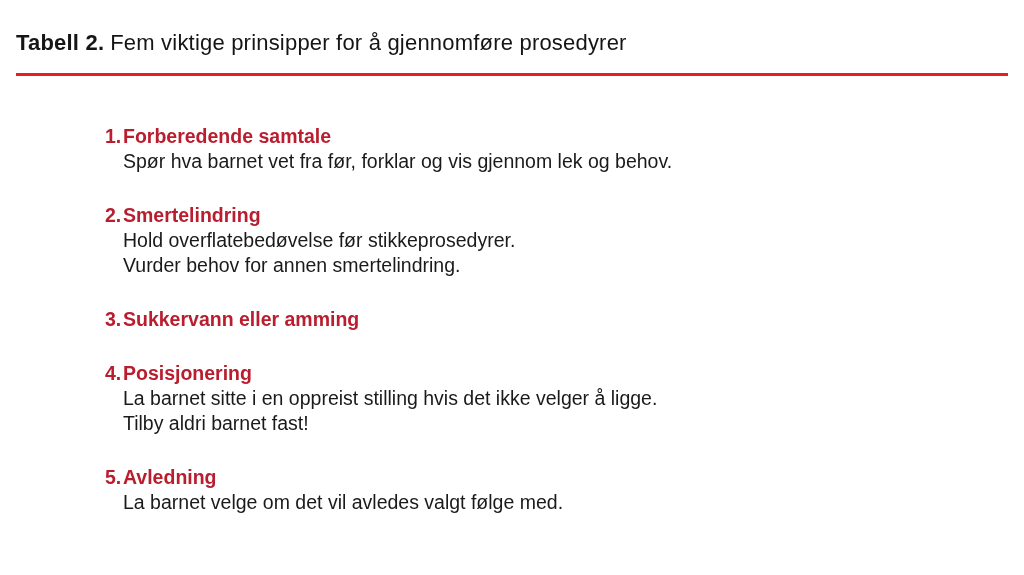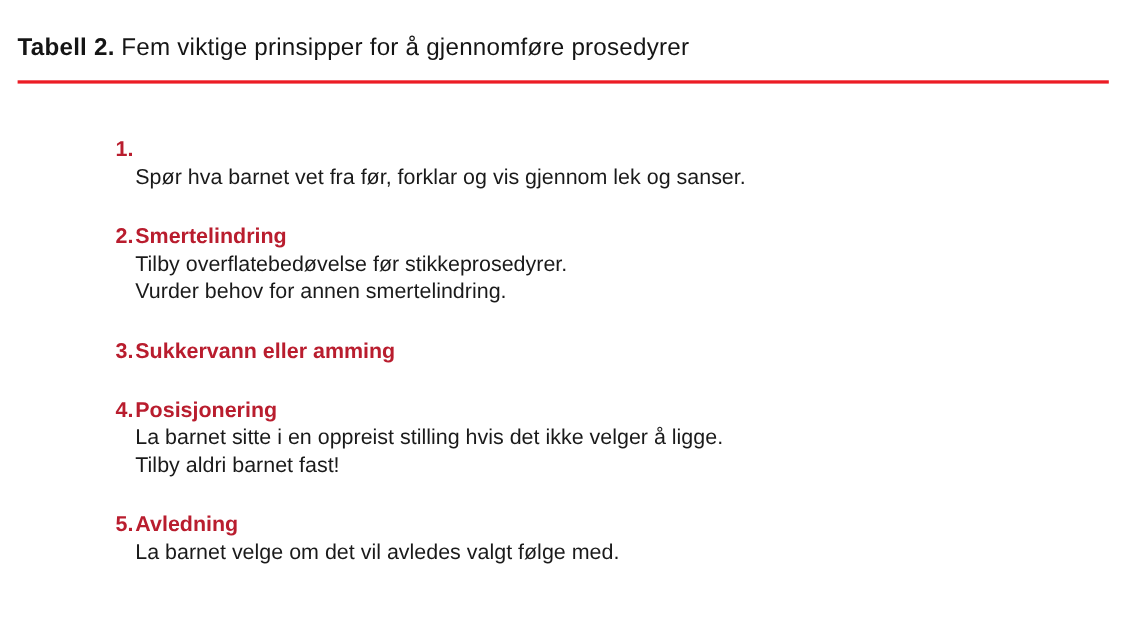--- a/index.html
+++ b/index.html
@@ -75,33 +75,34 @@
     <span class="title-label">Tabell 2.</span><span class="title-text">Fem viktige prinsipper for å gjennomføre prosedyrer</span>
   </div>
 
   <div class="rule rule-top"></div>
 
   <div class="list">
 
     <div class="item">
       <div class="head-row">
         <span class="num">1.</span>
+          <span>Forberedende samtale</span>
       </div>
       <div class="item-body">
-        <div>Spør hva barnet vet fra før, forklar og vis gjennom lek og sanser.</div>
+        <div>Spør hva barnet vet fra før, forklar og vis gjennom lek og behov.</div>
       </div>
     </div>
 
     <div class="item">
       <div class="head-row">
         <span class="num">2.</span>
           <span>Smertelindring</span>
       </div>
       <div class="item-body">
-        <div>Tilby overflatebedøvelse før stikkeprosedyrer.</div>
+        <div>Hold overflatebedøvelse før stikkeprosedyrer.</div>
         <div>Vurder behov for annen smertelindring.</div>
       </div>
     </div>
 
     <div class="item">
       <div class="head-row">
         <span class="num">3.</span>
           <span>Sukkervann eller amming</span>
       </div>
     </div>

